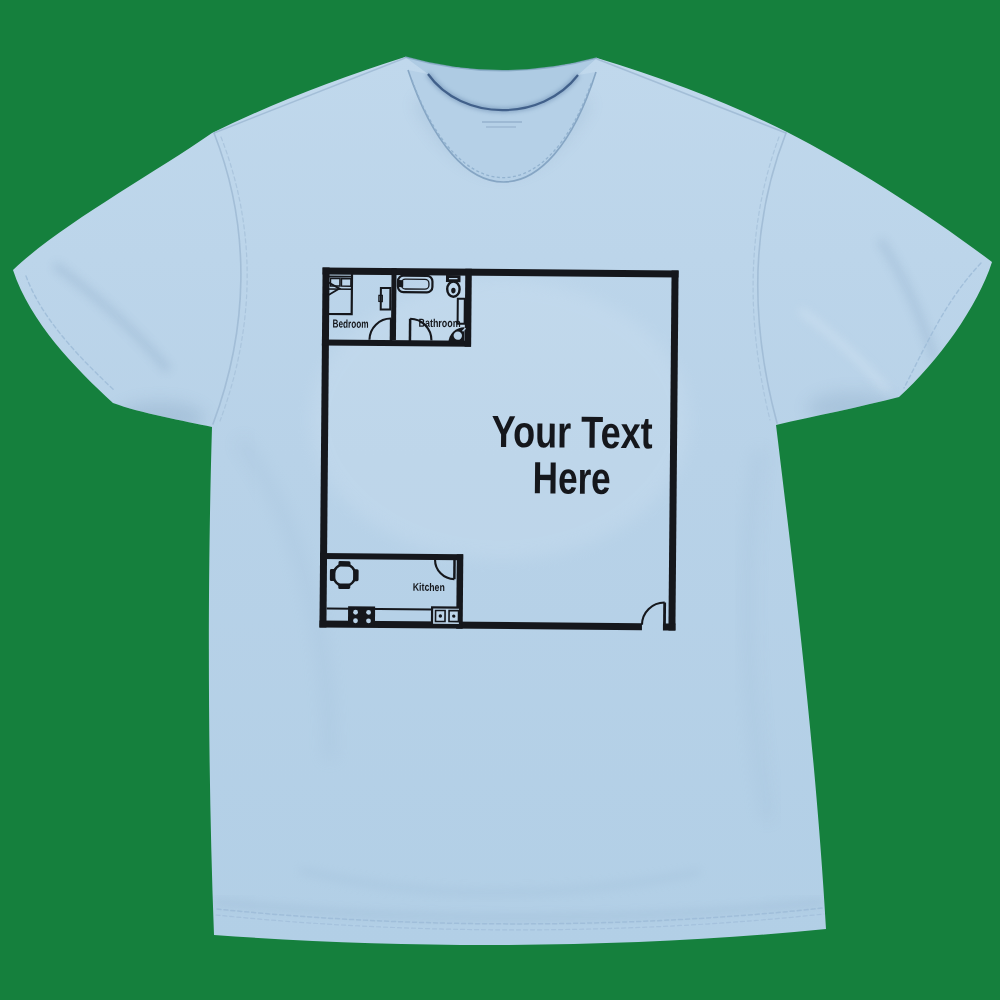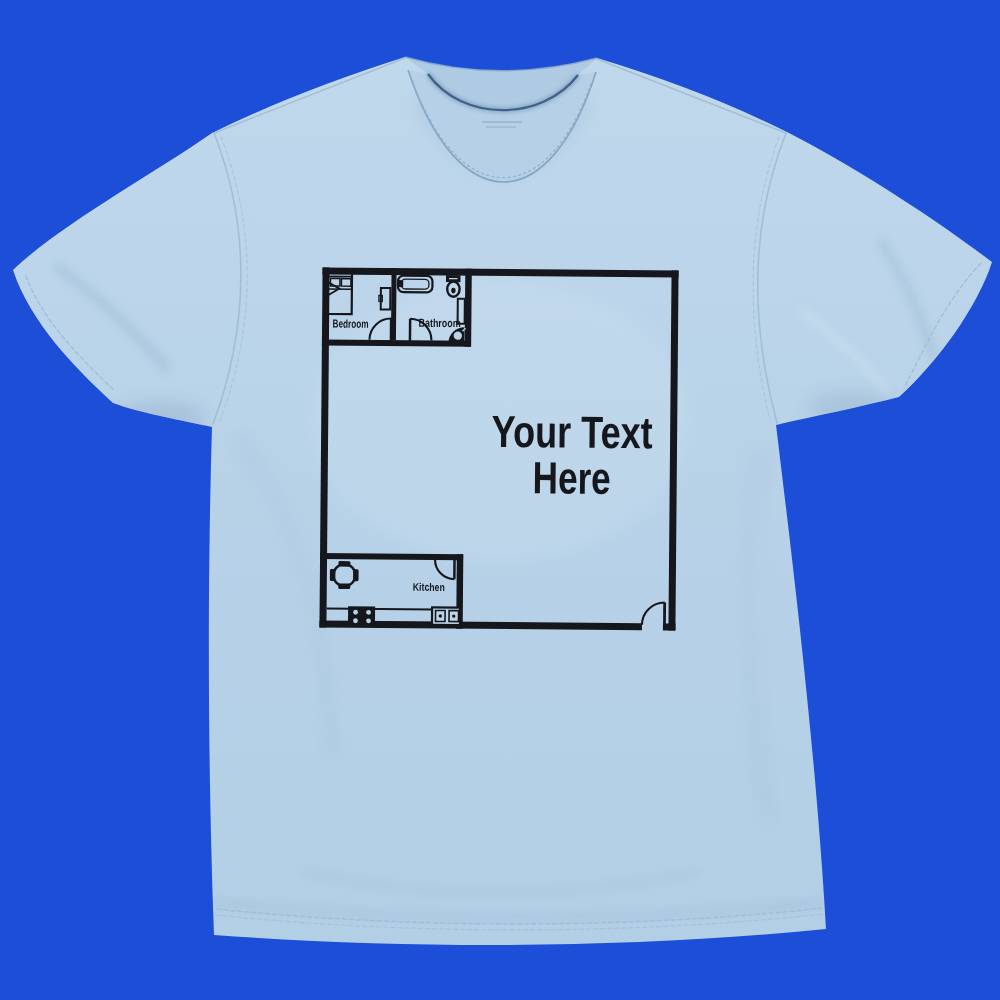--- a/index.html
+++ b/index.html
@@ -1,16 +1,16 @@
 <!DOCTYPE html>
 <html><head>
 <meta charset="utf-8">
 <style>
   html,body{margin:0;padding:0;background:#ffffff;}
-  .stage{width:1000px;height:1000px;position:relative;background:#1d4ed8;overflow:hidden;}
+  .stage{width:1000px;height:1000px;position:relative;background:#15803d;overflow:hidden;}
   svg{display:block;}
   text{font-family:"Liberation Sans","DejaVu Sans",sans-serif;font-weight:700;}
   .plan-label{fill:#15171c;}
   .big-text{fill:#15171c;letter-spacing:0px;}
 </style>
 </head>
 <body>
 
 <div class="stage">
 <svg width="1000" height="1000" viewBox="0 0 1000 1000" xmlns="http://www.w3.org/2000/svg">

